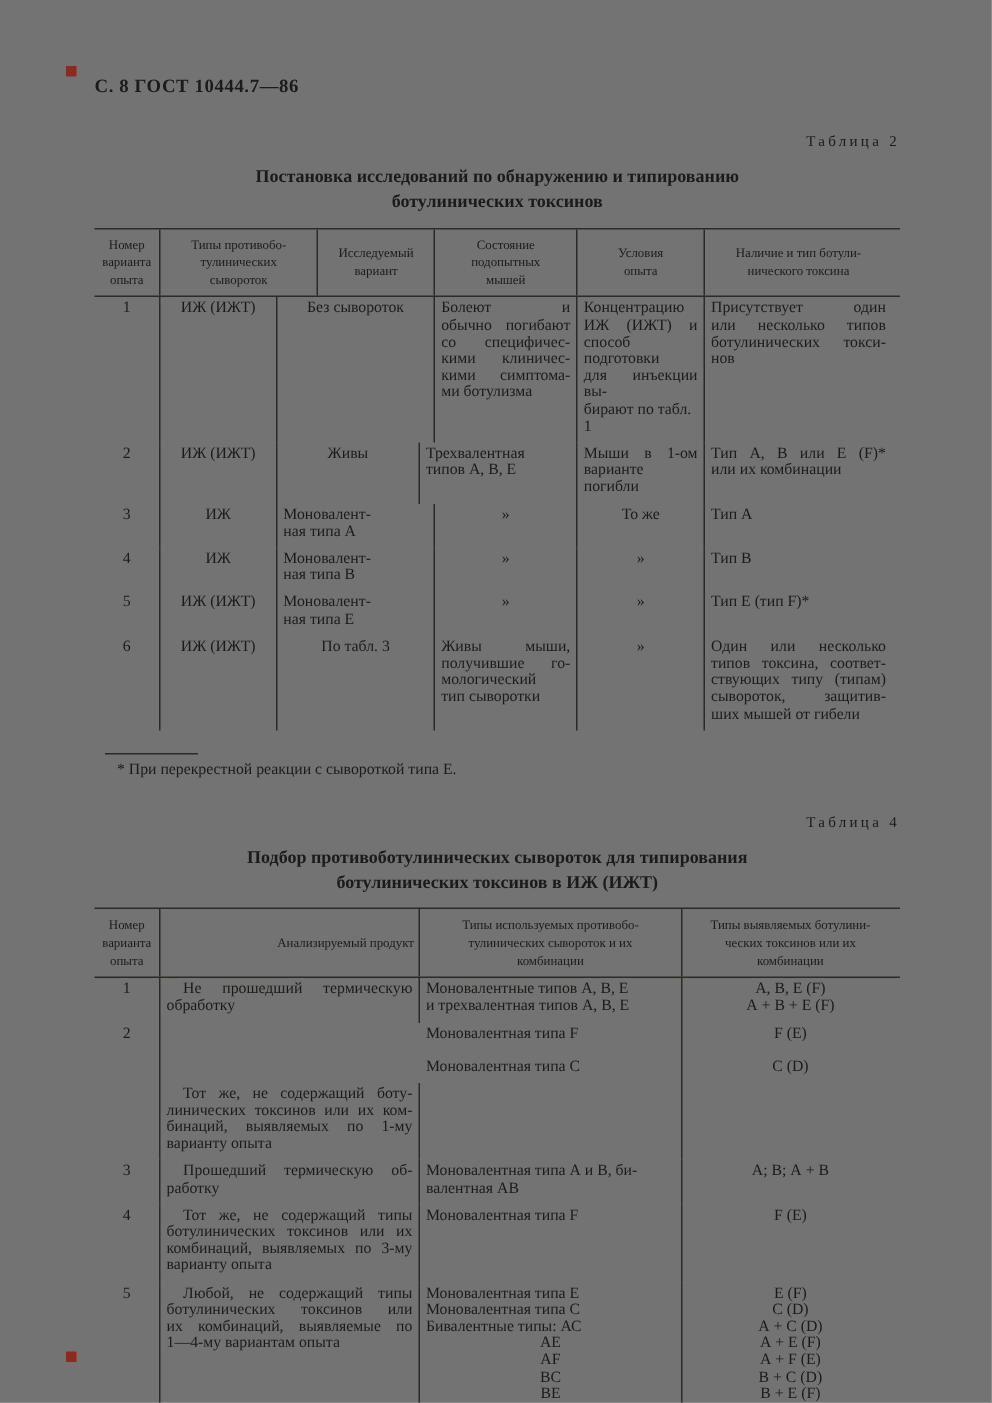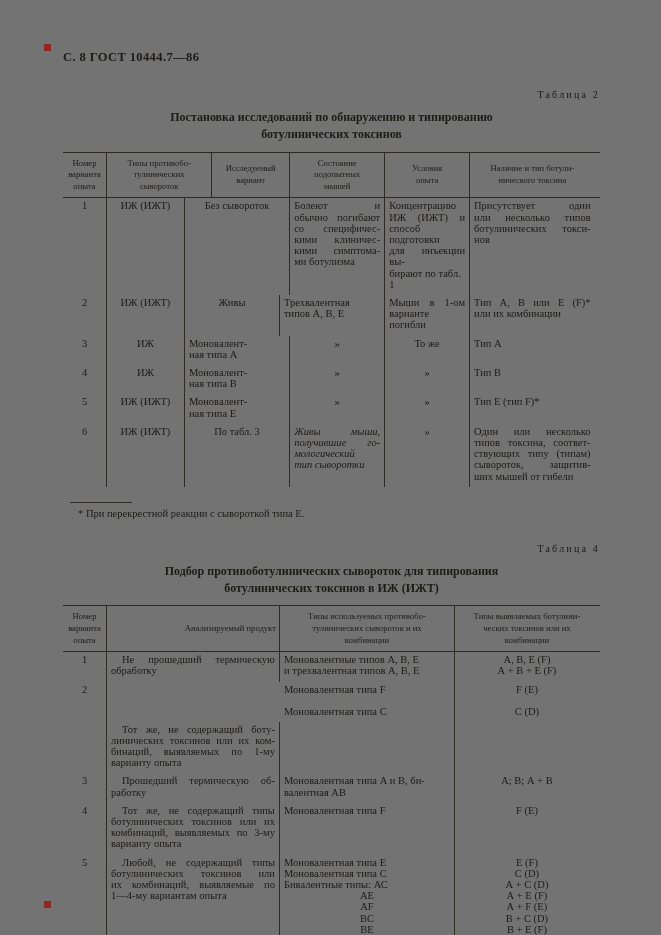--- a/index.html
+++ b/index.html
@@ -236,21 +236,21 @@
         <div class="trow">
           <div class="cell brd" style="width: 8.2%;">
             <div class="tline al-c">6</div>
           </div>
           <div class="cell brd" style="width: 14.5%;">
             <div class="tline al-c">ИЖ (ИЖТ)</div>
           </div>
           <div class="cell brd" style="width: 19.6%;">
             <div class="tline al-c">По табл. 3</div>
           </div>
-          <div class="cell brd" style="width: 17.7%; font-style: italic;">
+          <div class="cell brd" style="width: 17.7%;">
             <div class="tline al-j">Живы мыши,</div>
             <div class="tline al-j">получившие го-</div>
             <div class="tline al-j">мологический</div>
             <div class="tline al-jl">тип сыворотки</div>
           </div>
           <div class="cell brd" style="width: 15.8%;">
             <div class="tline al-c">»</div>
           </div>
           <div class="cell" style="width: 23.2%;">
             <div class="tline al-j">Один или несколько</div>

